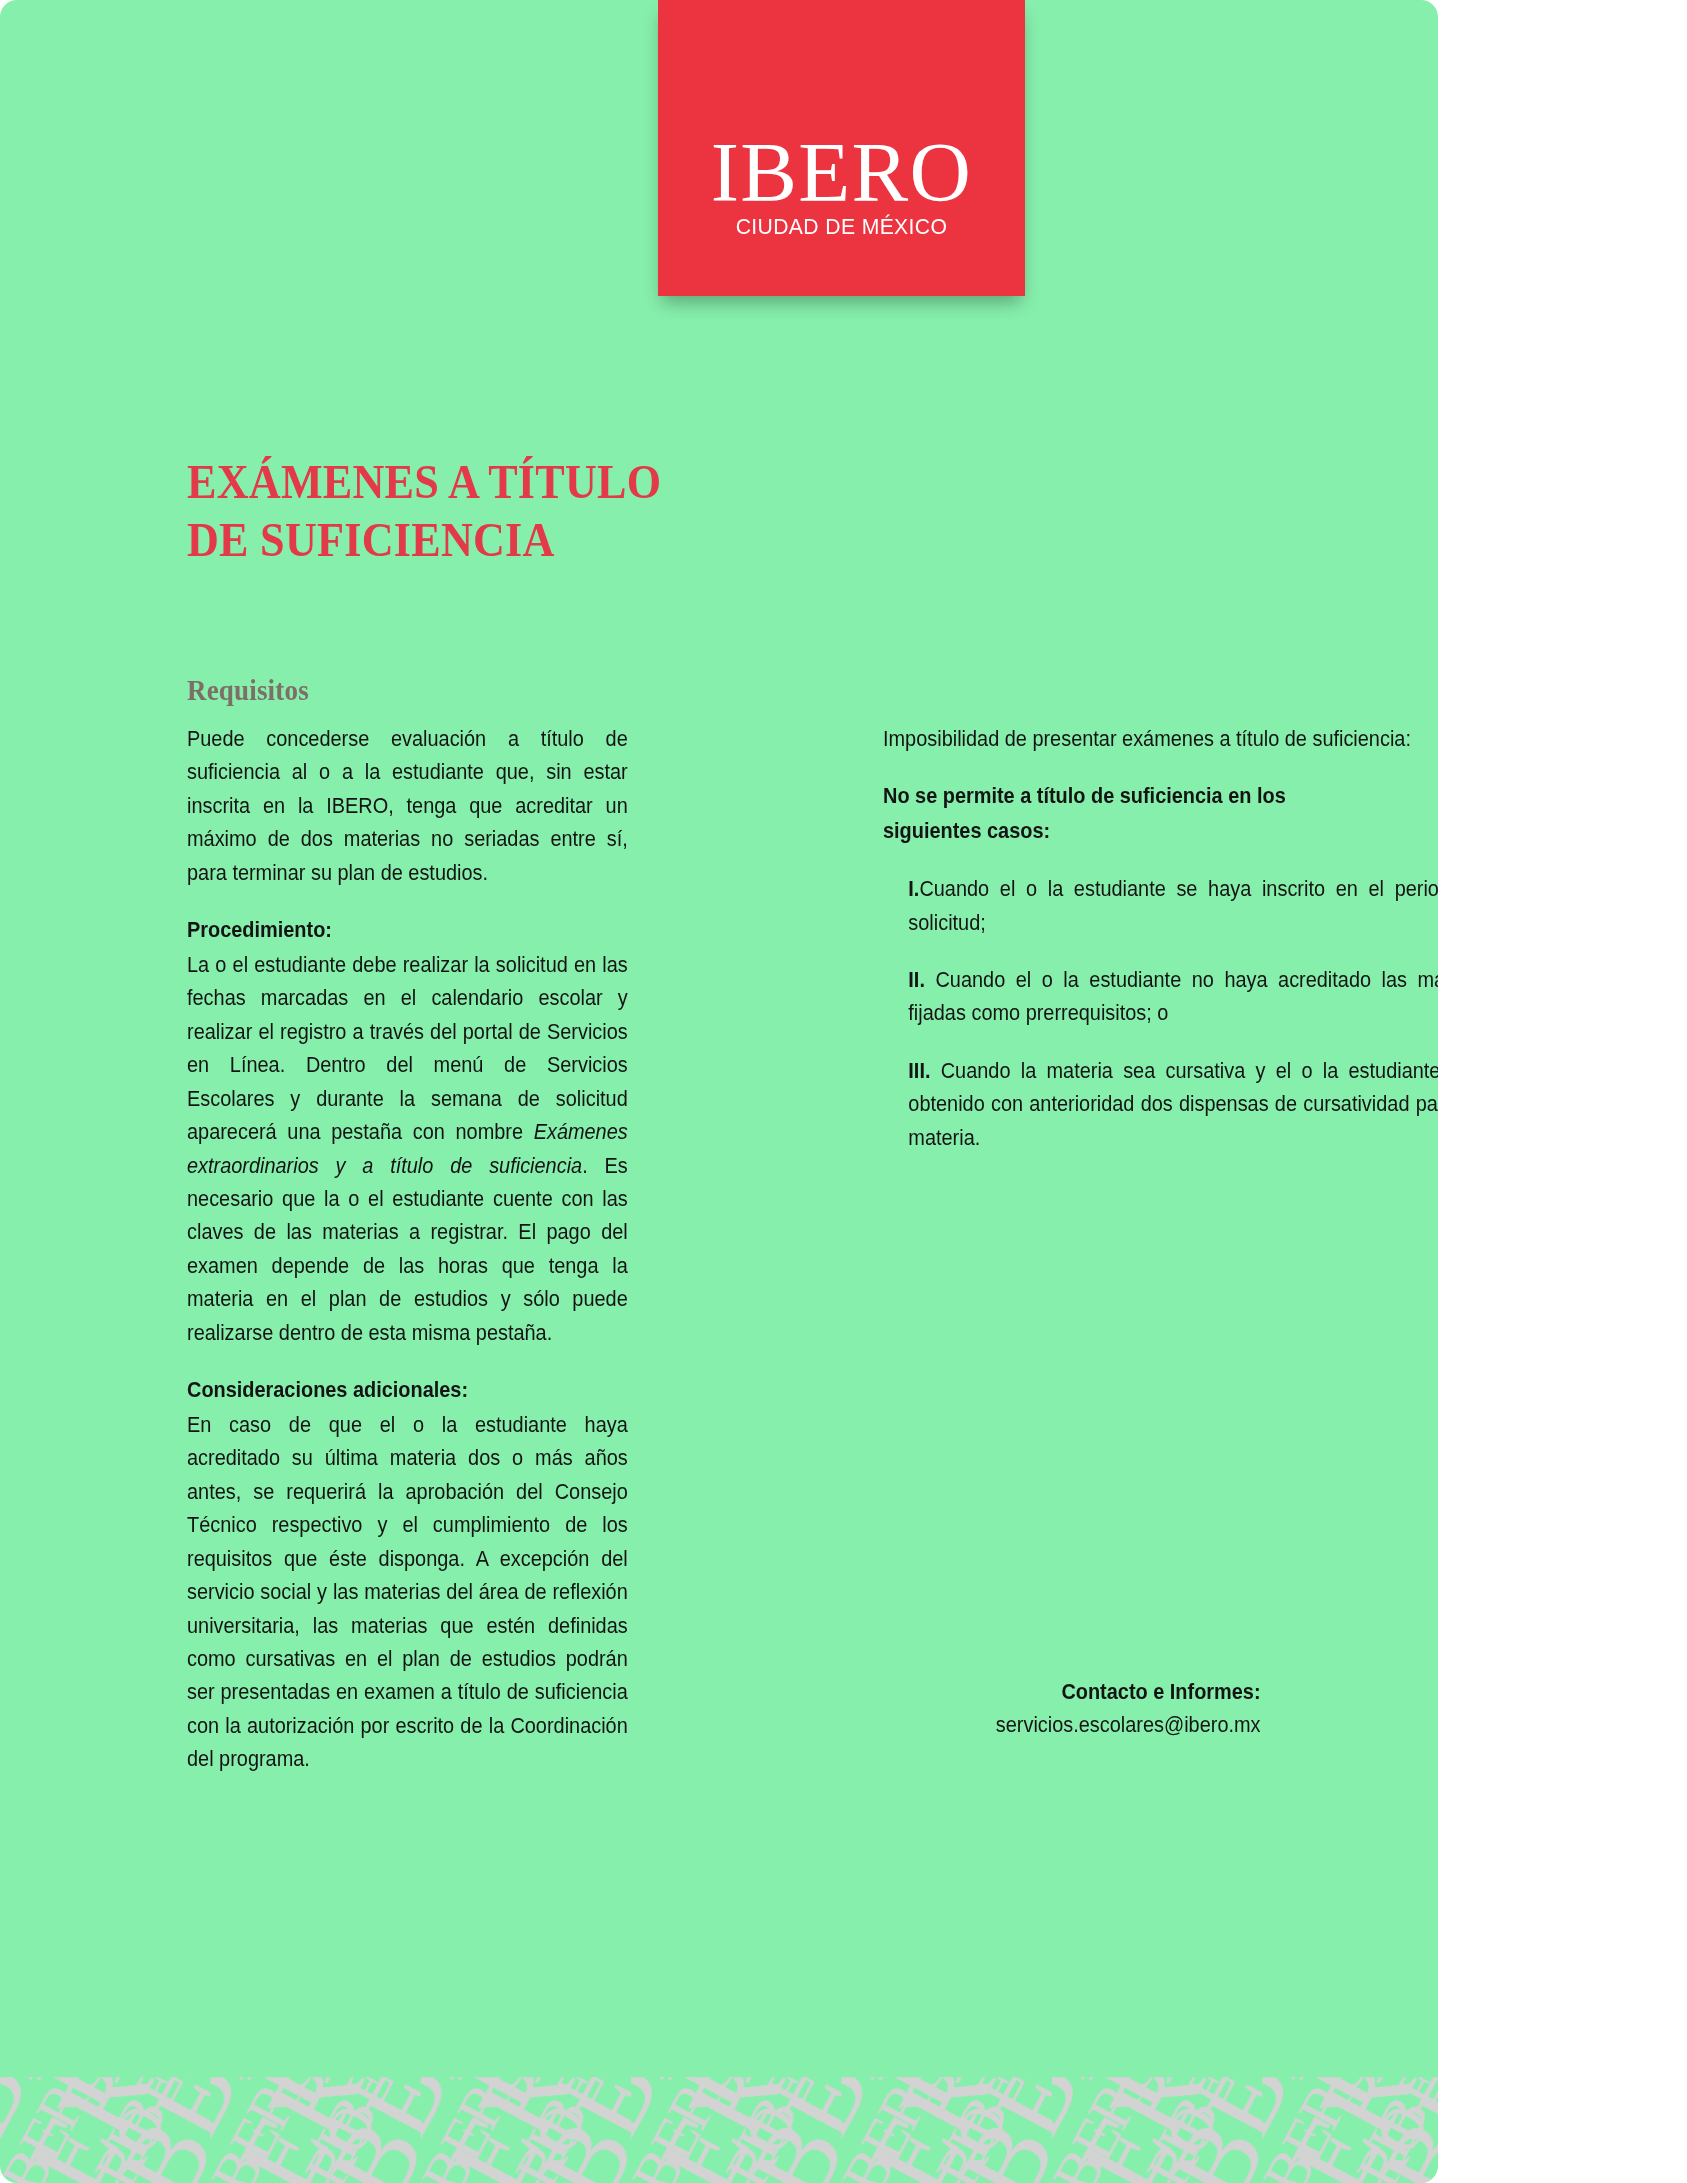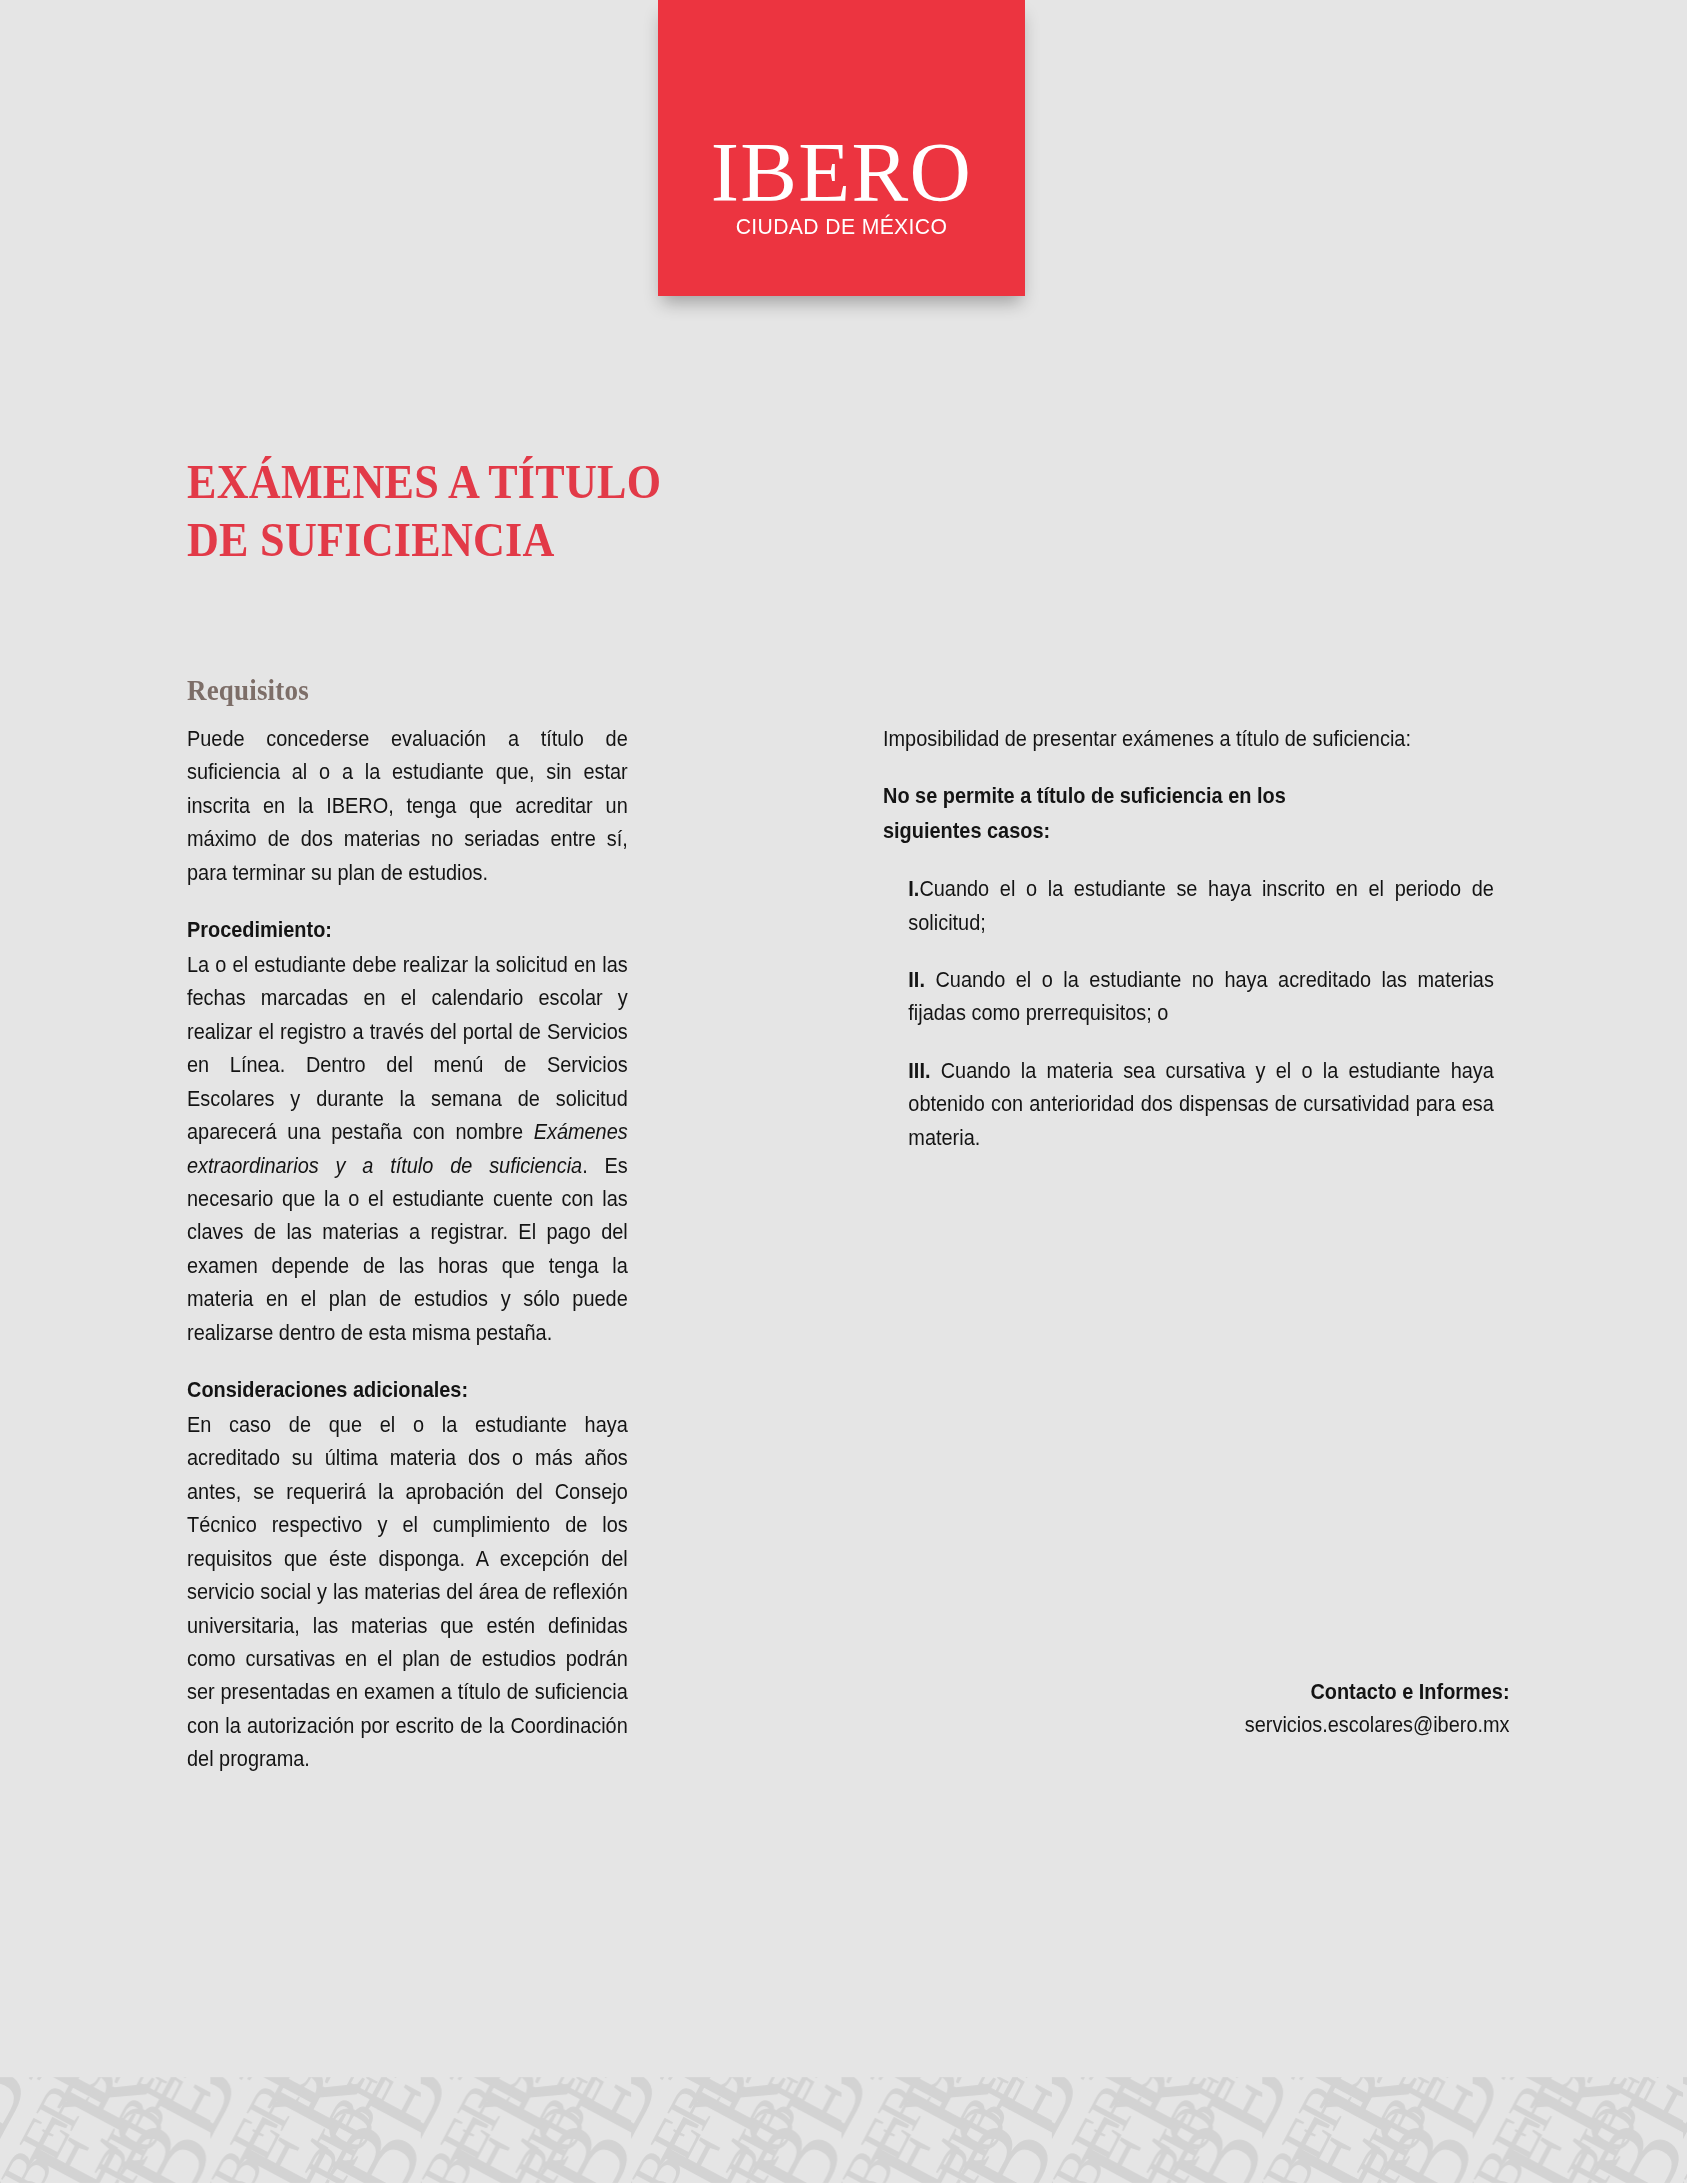--- a/index.html
+++ b/index.html
@@ -4,25 +4,26 @@
 <title>Exámenes a título de suficiencia — IBERO Ciudad de México</title>
 <style>
   html, body {
     margin: 0;
     padding: 0;
     background: #ffffff;
   }
 
   .page {
     position: relative;
-    width: 1687px;
+    width: 1438px;
     height: 2183px;
-    background: #e5e5e5;
+    background: #86efac;
     overflow: hidden;
     font-family: "Liberation Sans", sans-serif;
+    border-radius: 17px;
     -webkit-font-smoothing: antialiased;
   }
 
   
   .logo-block {
     position: absolute;
     left: 658px;
     top: 0;
     width: 367px;
     height: 296px;

